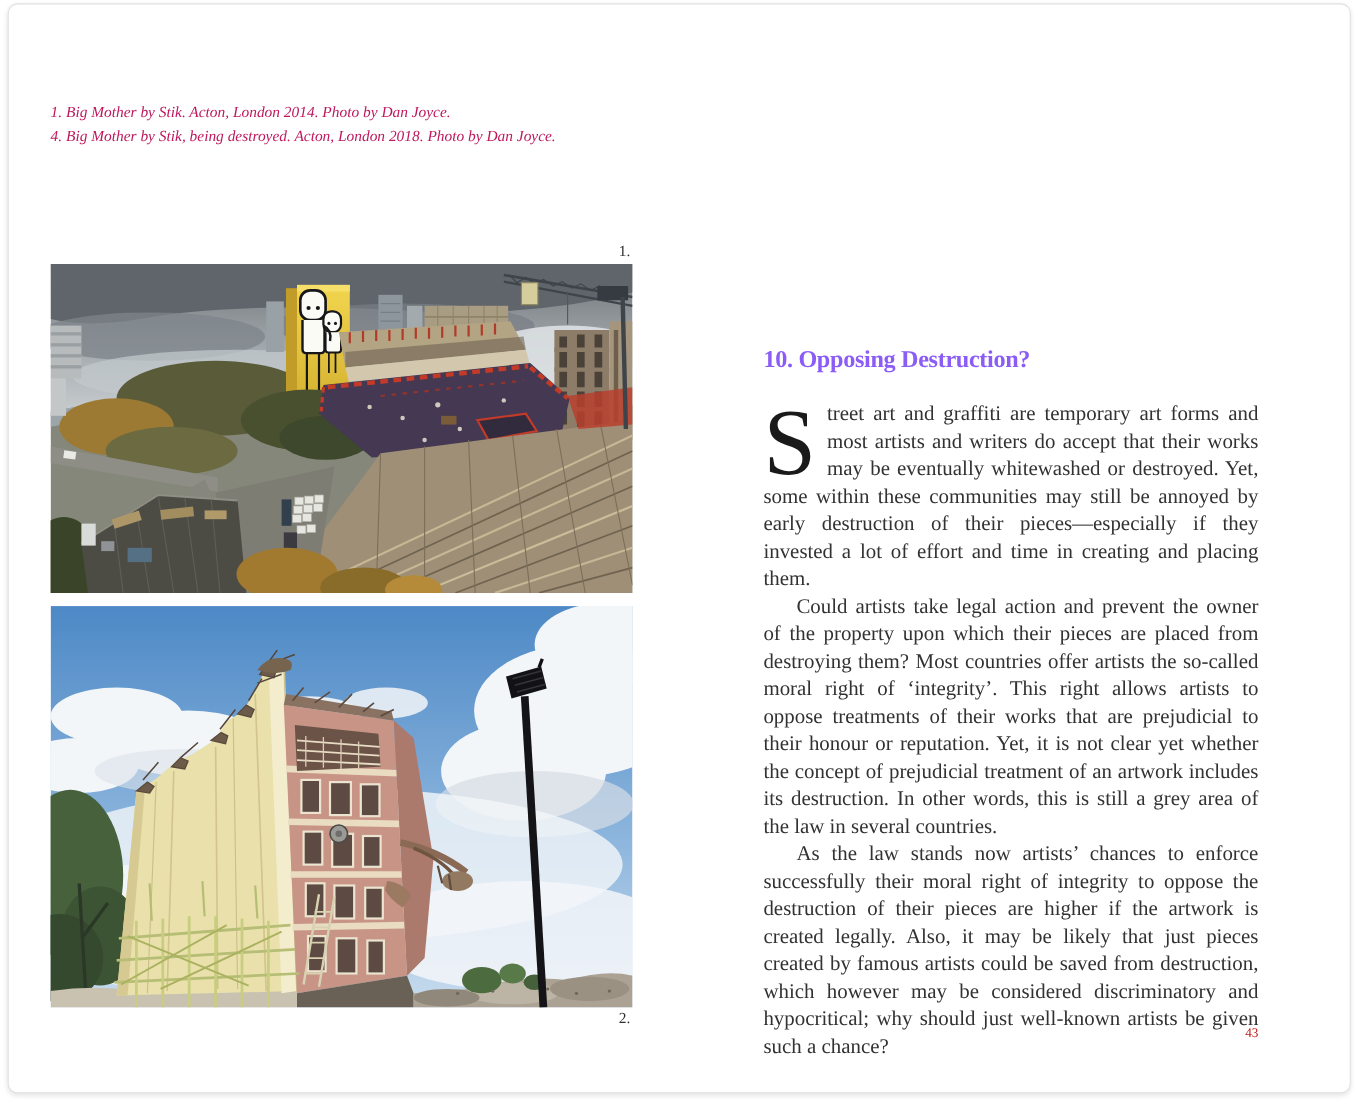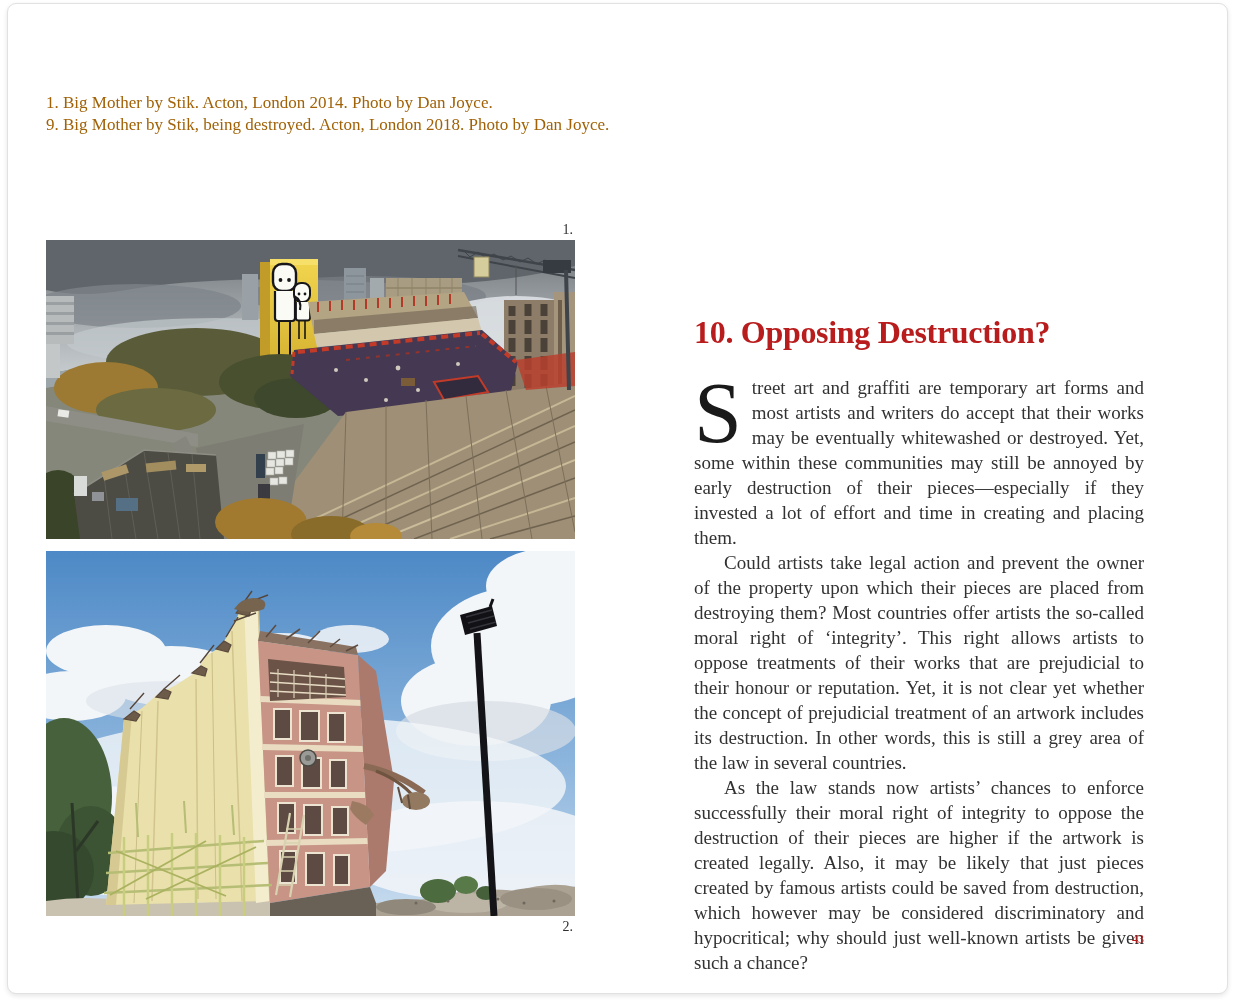--- a/index.html
+++ b/index.html
@@ -11,38 +11,38 @@
   }
   .sheet {
     position:absolute; left:7px; top:3px; width:1219px; height:989px;
     background:#ffffff;
     border:1px solid #e1e1e1;
     border-radius:9px;
     box-shadow:0 2px 5px rgba(0,0,0,0.10);
   }
   .captions {
     position:absolute; left:38px; top:88px;
-    font-size:17px; line-height:22px; color:#a16207;
+    font-size:14px; line-height:22px; color:#be185d;font-style:italic;
   }
   .fig { position:absolute; left:38px; width:529px; }
   #fig1 { top:218px; }
   #fig2 { top:547px; }
   .fig-label {
     text-align:right; font-size:14px; color:#2e2e2e; line-height:16px;
     padding-right:2px;
   }
   #fig1 .fig-label { margin-bottom:2px; }
   #fig2 .fig-label { margin-top:3px; }
   .fig svg { display:block; }
   .column {
     position:absolute; left:686px; top:310px; width:450px;
     color:#323232;
   }
   .chapter-heading {
-    font-size:32px; font-weight:bold; color:#b91c1c;
+    font-size:22px; font-weight:bold; color:#8b5cf6;
     margin:0 0 24px 0; letter-spacing:-0.3px;
   }
   .body-text p {
     margin:0; font-size:19px; line-height:25px; text-align:justify;
   }
   p.indent { text-indent:30px;font-family:Liberation Serif, serif; }
   .dropcap {
     float:left; font-size:86px; line-height:64px;
     padding:6px 10px 0 0; color:#1a1a1a;
   }
@@ -51,21 +51,21 @@
     text-align:right; font-size:12px; color:#b91c1c;
   }
 </style>
 </head>
 <body>
 
 <div class="sheet">
 
   <div class="captions">
     <div>1. Big Mother by Stik. Acton, London 2014. Photo by Dan Joyce.</div>
-    <div>9. Big Mother by Stik, being destroyed. Acton, London 2018. Photo by Dan Joyce.</div>
+    <div>4. Big Mother by Stik, being destroyed. Acton, London 2018. Photo by Dan Joyce.</div>
   </div>
 
   <div class="fig" id="fig1">
     <div class="fig-label">1.</div>
     <svg width="529" height="299" viewBox="0 0 529 299" preserveAspectRatio="none" role="img">
       <defs>
         <linearGradient id="sky1" x1="0" x2="0" y1="0" y2="1">
           <stop offset="0" stop-color="#6d7277"></stop>
           <stop offset="0.55" stop-color="#aab0b4"></stop>
           <stop offset="1" stop-color="#d6dadd"></stop>

